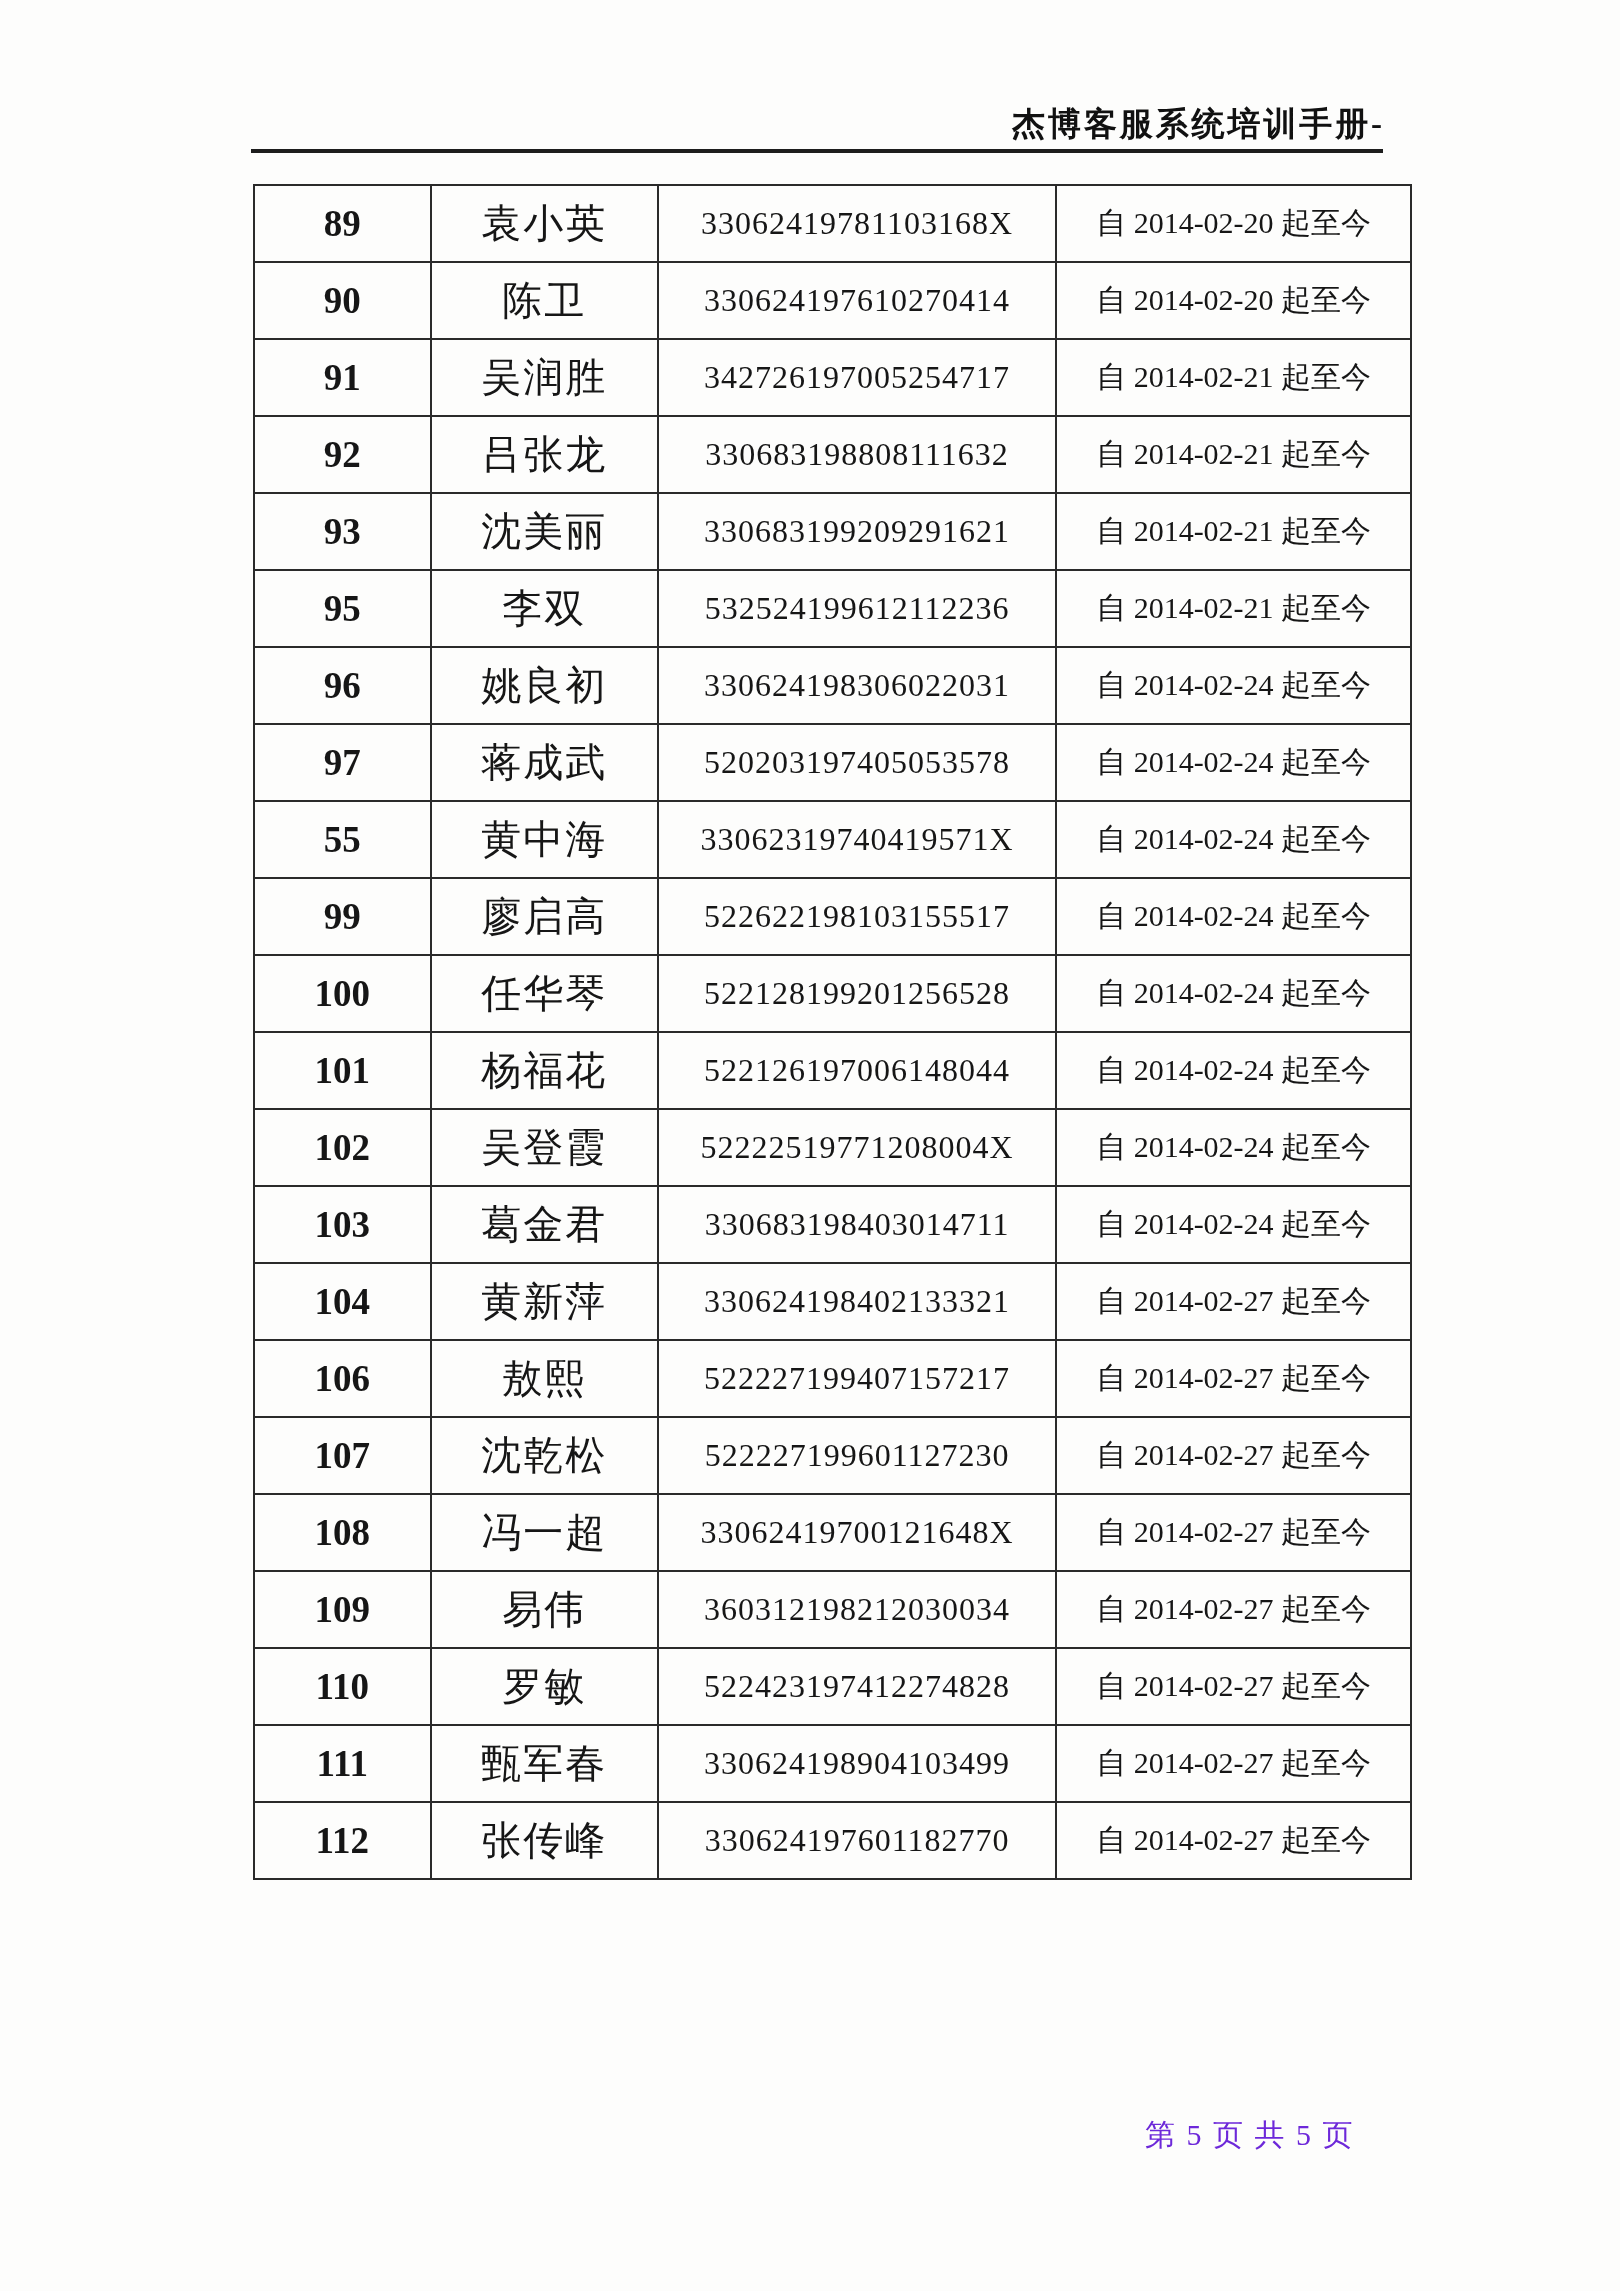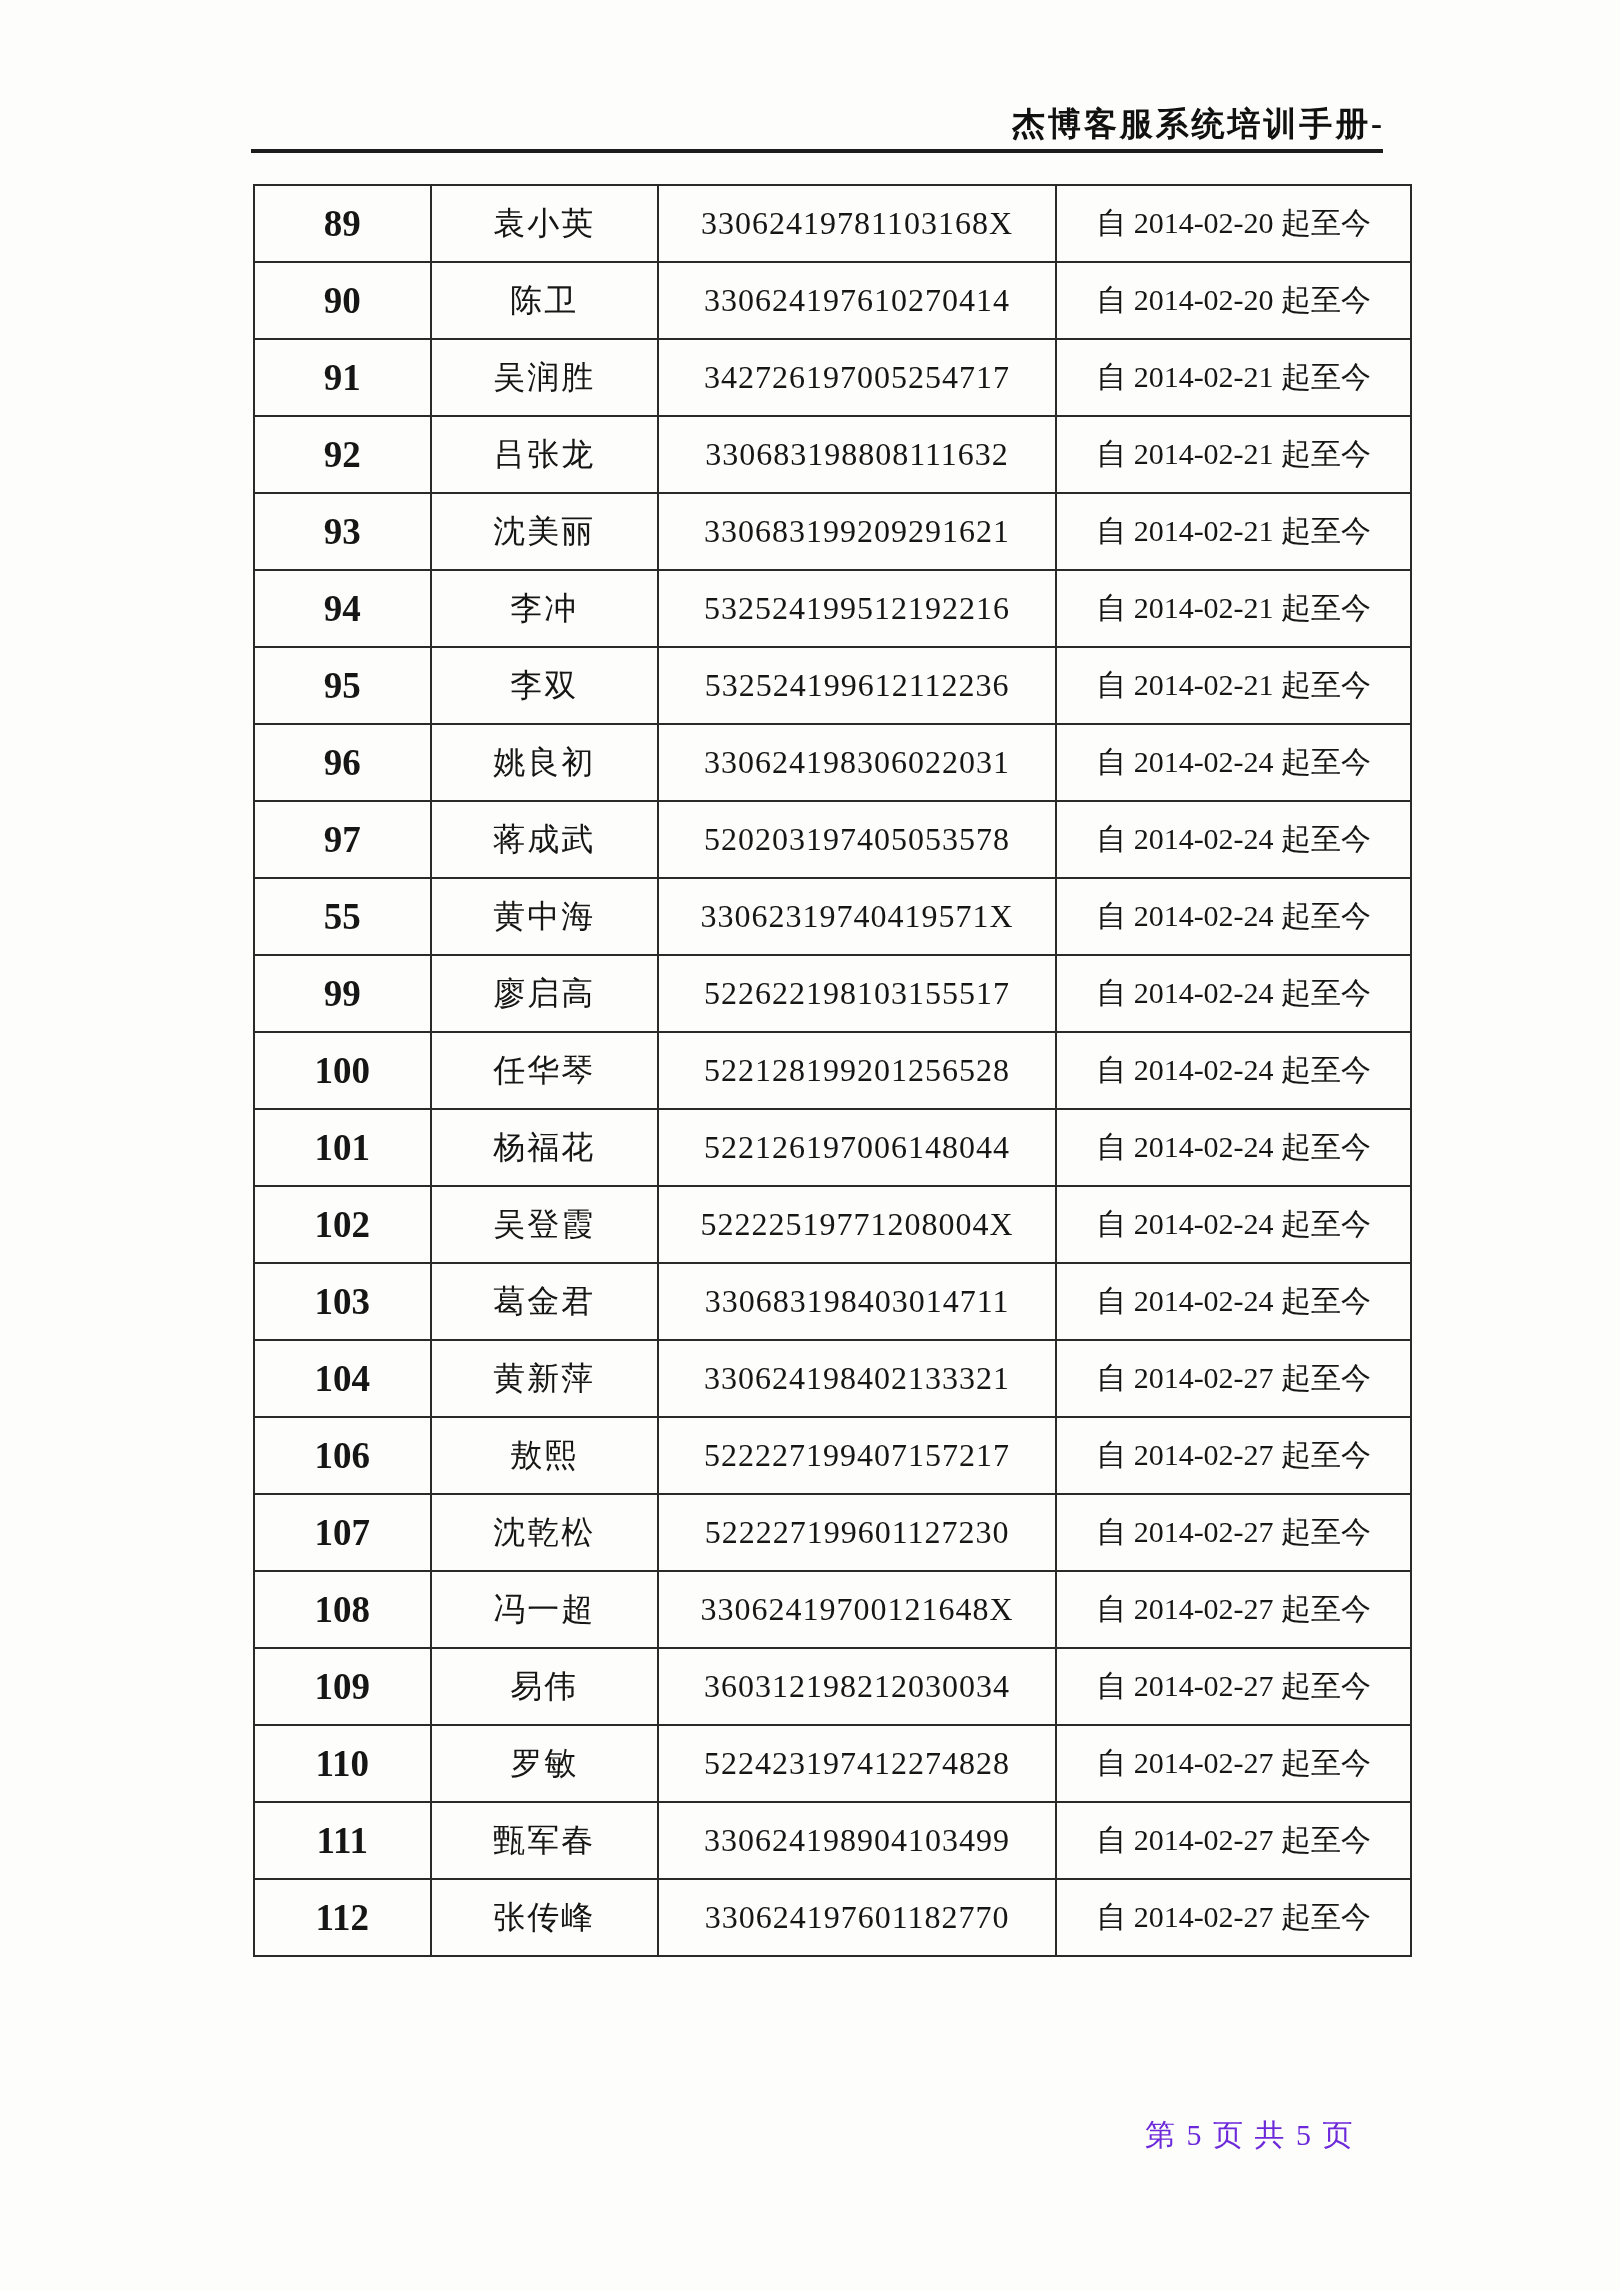--- a/index.html
+++ b/index.html
@@ -47,21 +47,21 @@
   .roster-table td {
     border: 2px solid #2a2a2a;
     height: 75px;
     text-align: center;
     vertical-align: middle;
     padding: 0;
     overflow: hidden;
     white-space: nowrap;
   }
   .col-no     { width: 15.2%; font-weight: 700; font-size: 37px; }
-  .col-name   { width: 19.6%; font-size: 32px; letter-spacing: 2px; }
+  .col-name   { width: 19.6%; font-size: 40px; letter-spacing: 2px; }
   .col-id     { width: 34.5%; font-size: 32px; letter-spacing: 1px; }
   .col-period { width: 30.7%; font-size: 30px; }
   .footer-page {
     position: absolute;
     top: 2115px;
     left: 1145px;
     font-size: 30px;
     letter-spacing: 2px;
     color: #6d28d9;
     white-space: nowrap;
@@ -102,26 +102,20 @@
           <td class="col-id">330683198808111632</td>
           <td class="col-period">自 2014-02-21 起至今</td>
         </tr>
         <tr>
           <td class="col-no">93</td>
           <td class="col-name">沈美丽</td>
           <td class="col-id">330683199209291621</td>
           <td class="col-period">自 2014-02-21 起至今</td>
         </tr>
         <tr>
-          <td class="col-no">94</td>
-          <td class="col-name">李冲</td>
-          <td class="col-id">532524199512192216</td>
-          <td class="col-period">自 2014-02-21 起至今</td>
-        </tr>
-        <tr>
           <td class="col-no">95</td>
           <td class="col-name">李双</td>
           <td class="col-id">532524199612112236</td>
           <td class="col-period">自 2014-02-21 起至今</td>
         </tr>
         <tr>
           <td class="col-no">96</td>
           <td class="col-name">姚良初</td>
           <td class="col-id">330624198306022031</td>
           <td class="col-period">自 2014-02-24 起至今</td>

